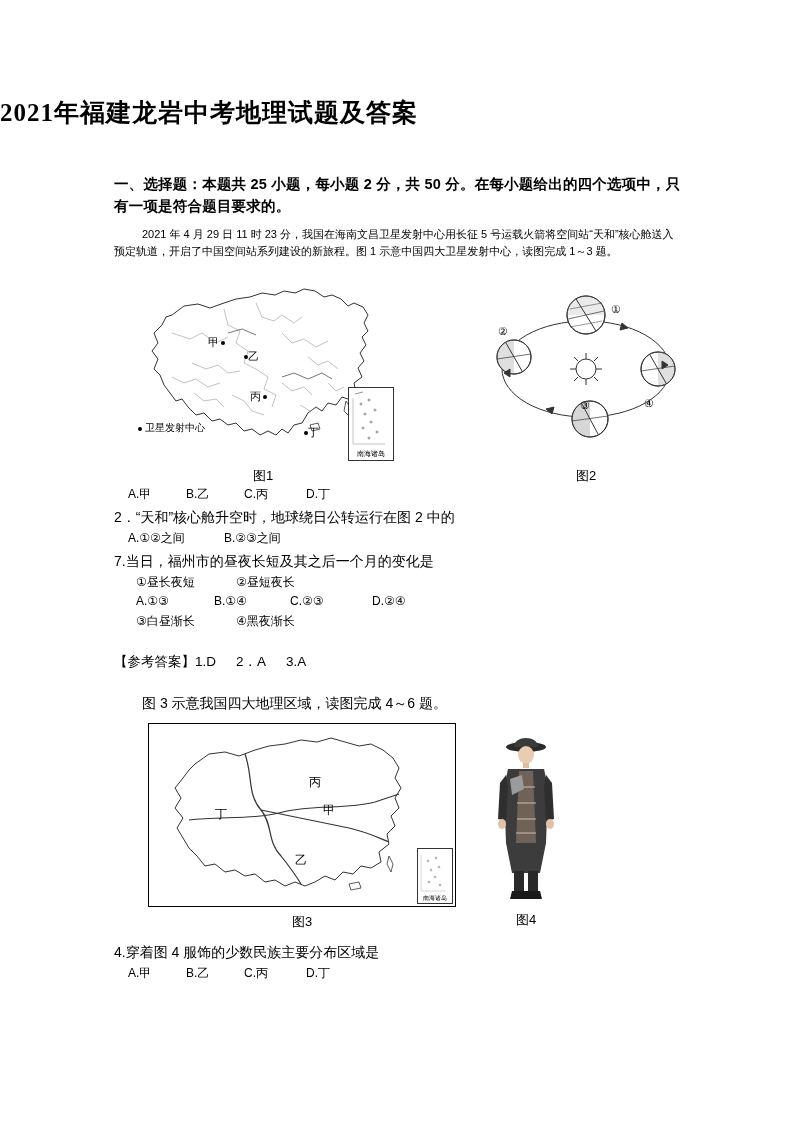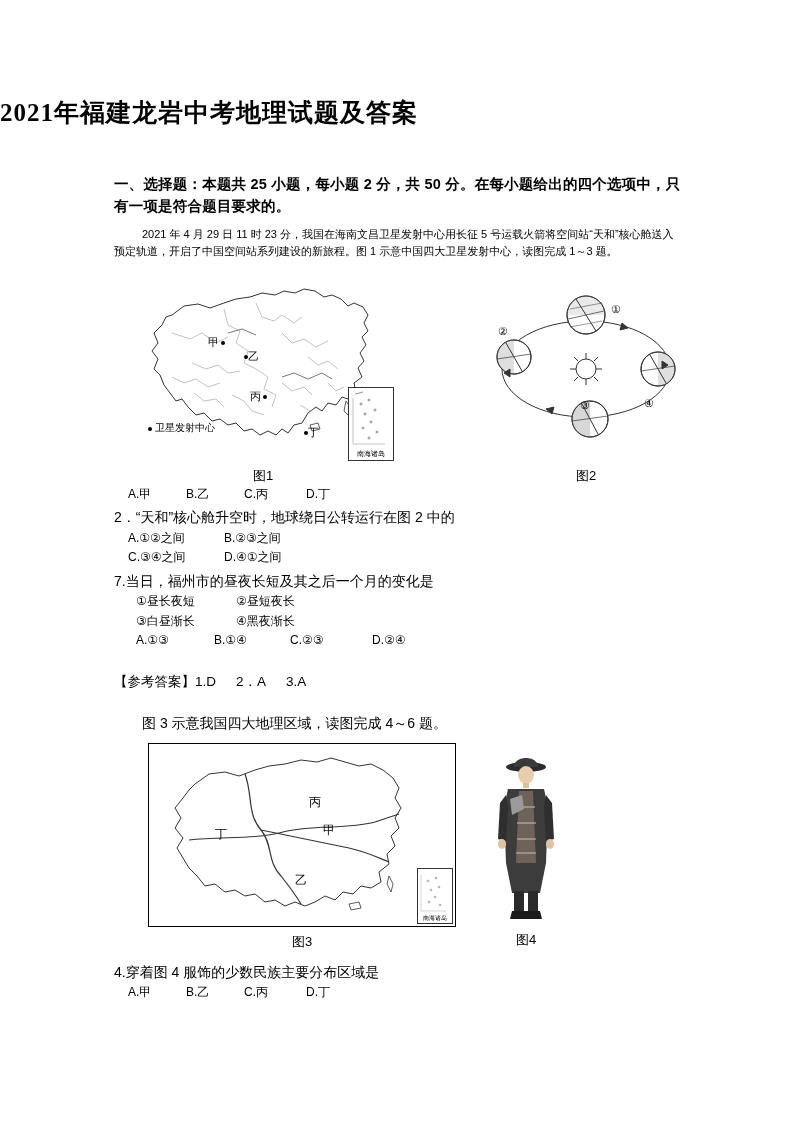--- a/index.html
+++ b/index.html
@@ -111,21 +111,21 @@
     position: absolute;
     bottom: 1px;
     left: 0;
     width: 100%;
     text-align: center;
     font-size: 7px;
     font-family: "Liberation Sans", "DejaVu Sans", sans-serif;
   }
   .legend-dot {
     position: absolute;
-    left: 16px;
+    left: 6px;
     bottom: 30px;
     font-size: 10px;
     font-family: "Liberation Sans", "DejaVu Sans", sans-serif;
     white-space: nowrap;
   }
   .mk {
     position: absolute;
     font-size: 11px;
     font-family: "Liberation Sans", "DejaVu Sans", sans-serif;
   }
@@ -344,33 +344,30 @@
     </div>
 
     <div class="opts">
       <span style="width:58px;">A.甲</span><span style="width:58px;">B.乙</span><span style="width:62px;">C.丙</span><span>D.丁</span>
     </div>
 
     <div class="q">2．“天和”核心舱升空时，地球绕日公转运行在图 2 中的</div>
     <div class="opts">
       <span style="width:96px;">A.①②之间</span><span>B.②③之间</span>
     </div>
-    <div class="opts">
-      <span style="width:96px;">C.③④之间</span><span>D.④①之间</span>
-    </div>
 
     <div class="q">7.当日，福州市的昼夜长短及其之后一个月的变化是</div>
     <div class="opts" style="padding-left:22px;">
       <span style="width:100px;">①昼长夜短</span><span>②昼短夜长</span>
     </div>
     <div class="opts" style="padding-left:22px;">
+      <span style="width:78px;">A.①③</span><span style="width:76px;">B.①④</span><span style="width:82px;">C.②③</span><span>D.②④</span>
+    </div>
+    <div class="opts" style="padding-left:22px;">
       <span style="width:100px;">③白昼渐长</span><span>④黑夜渐长</span>
-    </div>
-    <div class="opts" style="padding-left:22px;">
-      <span style="width:78px;">A.①③</span><span style="width:76px;">B.①④</span><span style="width:82px;">C.②③</span><span>D.②④</span>
     </div>
 
     <div class="answer">
       <span>【参考答案】</span><span>1.D</span><span class="gap"></span><span>2．A</span><span class="gap"></span><span>3.A</span>
     </div>
 
     <div class="sub-para">图 3 示意我国四大地理区域，读图完成 4～6 题。</div>
 
     <div class="figrow" style="gap:22px; margin-left:34px; margin-top:10px;">
 

